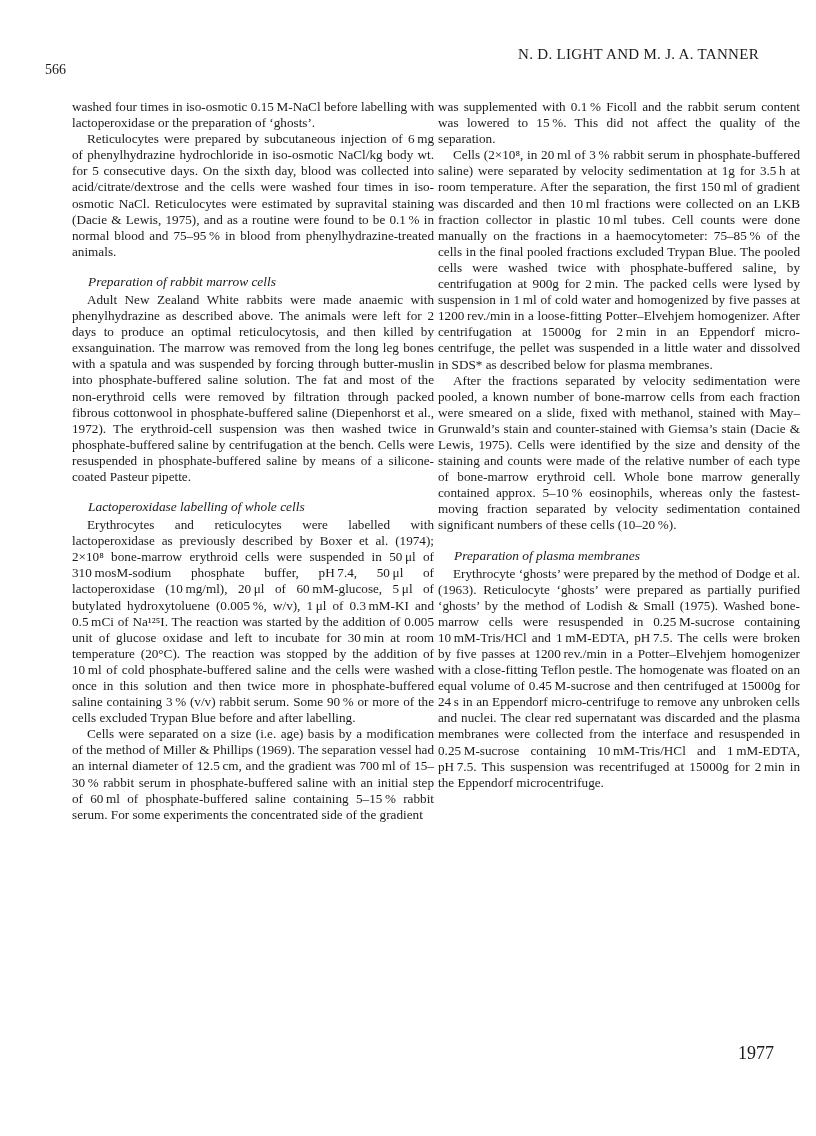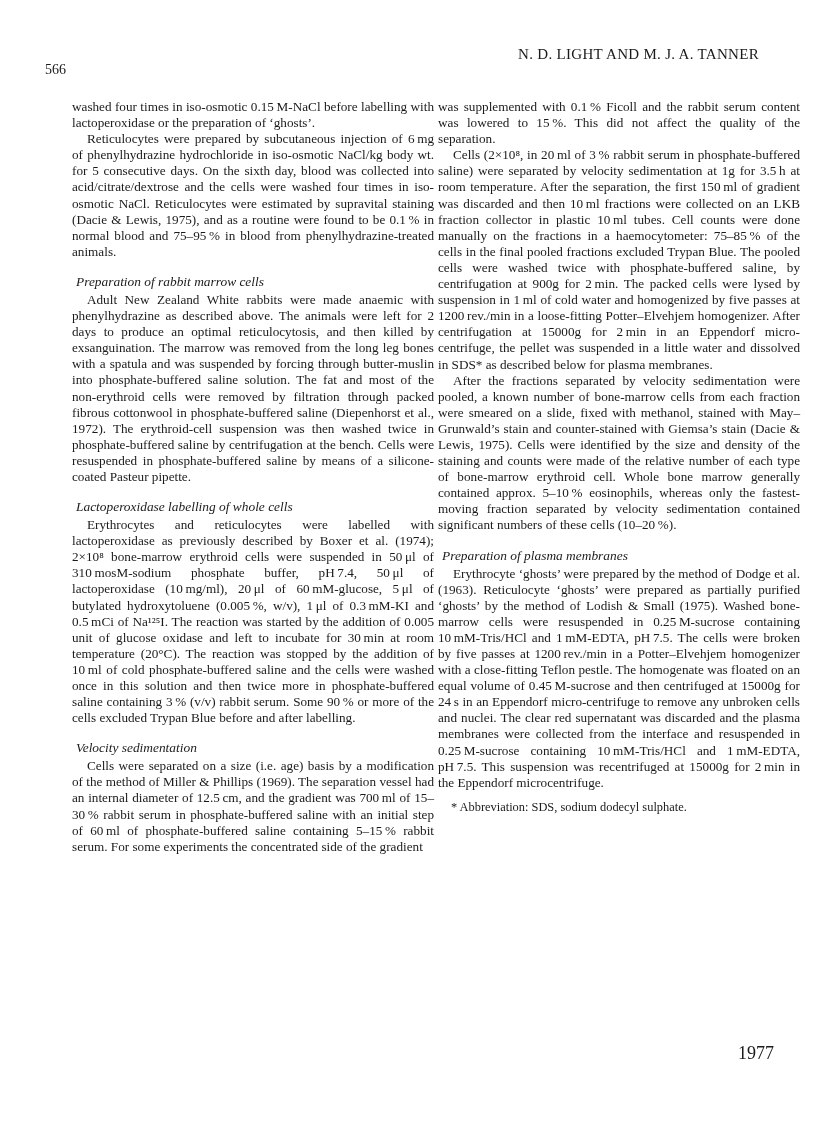--- a/index.html
+++ b/index.html
@@ -17,21 +17,21 @@
   .col {
     position: absolute; top: 99px; width: 362px;
     font-size: 13.2px; line-height: 16.1px; text-align: justify;
   }
   .col-left { left: 72px; }
   .col-right { left: 438px; }
   .col p { margin: 0; text-indent: 0; }
   .col p.ind { text-indent: 15px; }
   .col h3 {
     font-style: italic; font-weight: normal; font-size: 13.4px;
-    margin: 14px 0 2px 4px; line-height: 16px;
+    margin: 14px 0 2px 16px; line-height: 16px;
   }
   .footnote {
     font-size: 12.4px; margin-top: 8px; padding-left: 13px; line-height: 16px;
   }
   .year-mark {
     position: absolute; left: 738px; top: 1043px; font-size: 18px;
   }
 </style>
 </head>
 <body>
@@ -41,26 +41,24 @@
   <span class="authors">N. D. LIGHT AND M. J. A. TANNER</span>
 </div>
 
 <div class="col col-left">
   <p>washed four times in iso-osmotic 0.15 M-NaCl before labelling with lactoperoxidase or the preparation of ‘ghosts’.</p>
   <p class="ind">Reticulocytes were prepared by subcutaneous injection of 6 mg of phenylhydrazine hydrochloride in iso-osmotic NaCl/kg body wt. for 5 consecutive days. On the sixth day, blood was collected into acid/citrate/dextrose and the cells were washed four times in iso-osmotic NaCl. Reticulocytes were estimated by supravital staining (Dacie &amp; Lewis, 1975), and as a routine were found to be 0.1 % in normal blood and 75–95 % in blood from phenylhydrazine-treated animals.</p>
   <h3>Preparation of rabbit marrow cells</h3>
   <p class="ind">Adult New Zealand White rabbits were made anaemic with phenylhydrazine as described above. The animals were left for 2 days to produce an optimal reticulocytosis, and then killed by exsanguination. The marrow was removed from the long leg bones with a spatula and was suspended by forcing through butter-muslin into phosphate-buffered saline solution. The fat and most of the non-erythroid cells were removed by filtration through packed fibrous cottonwool in phosphate-buffered saline (Diepenhorst et al., 1972). The erythroid-cell suspension was then washed twice in phosphate-buffered saline by centrifugation at the bench. Cells were resuspended in phosphate-buffered saline by means of a silicone-coated Pasteur pipette.</p>
   <h3>Lactoperoxidase labelling of whole cells</h3>
   <p class="ind">Erythrocytes and reticulocytes were labelled with lactoperoxidase as previously described by Boxer et al. (1974); 2×10⁸ bone-marrow erythroid cells were suspended in 50 μl of 310 mosM-sodium phosphate buffer, pH 7.4, 50 μl of lactoperoxidase (10 mg/ml), 20 μl of 60 mM-glucose, 5 μl of butylated hydroxytoluene (0.005 %, w/v), 1 μl of 0.3 mM-KI and 0.5 mCi of Na¹²⁵I. The reaction was started by the addition of 0.005 unit of glucose oxidase and left to incubate for 30 min at room temperature (20°C). The reaction was stopped by the addition of 10 ml of cold phosphate-buffered saline and the cells were washed once in this solution and then twice more in phosphate-buffered saline containing 3 % (v/v) rabbit serum. Some 90 % or more of the cells excluded Trypan Blue before and after labelling.</p>
-  <h3>Velocity sedimentation</h3>
   <p class="ind">Cells were separated on a size (i.e. age) basis by a modification of the method of Miller &amp; Phillips (1969). The separation vessel had an internal diameter of 12.5 cm, and the gradient was 700 ml of 15–30 % rabbit serum in phosphate-buffered saline with an initial step of 60 ml of phosphate-buffered saline containing 5–15 % rabbit serum. For some experiments the concentrated side of the gradient</p>
 </div>
 
 <div class="col col-right">
   <p>was supplemented with 0.1 % Ficoll and the rabbit serum content was lowered to 15 %. This did not affect the quality of the separation.</p>
   <p class="ind">Cells (2×10⁸, in 20 ml of 3 % rabbit serum in phosphate-buffered saline) were separated by velocity sedimentation at 1g for 3.5 h at room temperature. After the separation, the first 150 ml of gradient was discarded and then 10 ml fractions were collected on an LKB fraction collector in plastic 10 ml tubes. Cell counts were done manually on the fractions in a haemocytometer: 75–85 % of the cells in the final pooled fractions excluded Trypan Blue. The pooled cells were washed twice with phosphate-buffered saline, by centrifugation at 900g for 2 min. The packed cells were lysed by suspension in 1 ml of cold water and homogenized by five passes at 1200 rev./min in a loose-fitting Potter–Elvehjem homogenizer. After centrifugation at 15000g for 2 min in an Eppendorf micro-centrifuge, the pellet was suspended in a little water and dissolved in SDS* as described below for plasma membranes.</p>
   <p class="ind">After the fractions separated by velocity sedimentation were pooled, a known number of bone-marrow cells from each fraction were smeared on a slide, fixed with methanol, stained with May–Grunwald’s stain and counter-stained with Giemsa’s stain (Dacie &amp; Lewis, 1975). Cells were identified by the size and density of the staining and counts were made of the relative number of each type of bone-marrow erythroid cell. Whole bone marrow generally contained approx. 5–10 % eosinophils, whereas only the fastest-moving fraction separated by velocity sedimentation contained significant numbers of these cells (10–20 %).</p>
   <h3>Preparation of plasma membranes</h3>
   <p class="ind">Erythrocyte ‘ghosts’ were prepared by the method of Dodge et al. (1963). Reticulocyte ‘ghosts’ were prepared as partially purified ‘ghosts’ by the method of Lodish &amp; Small (1975). Washed bone-marrow cells were resuspended in 0.25 M-sucrose containing 10 mM-Tris/HCl and 1 mM-EDTA, pH 7.5. The cells were broken by five passes at 1200 rev./min in a Potter–Elvehjem homogenizer with a close-fitting Teflon pestle. The homogenate was floated on an equal volume of 0.45 M-sucrose and then centrifuged at 15000g for 24 s in an Eppendorf micro-centrifuge to remove any unbroken cells and nuclei. The clear red supernatant was discarded and the plasma membranes were collected from the interface and resuspended in 0.25 M-sucrose containing 10 mM-Tris/HCl and 1 mM-EDTA, pH 7.5. This suspension was recentrifuged at 15000g for 2 min in the Eppendorf microcentrifuge.</p>
-  <div class="footnote">* Abbreviation: SDS, sodium dodecyl sulphate.</div>
 </div>
 
 <div class="year-mark">1977</div>
 
 </body></html>

